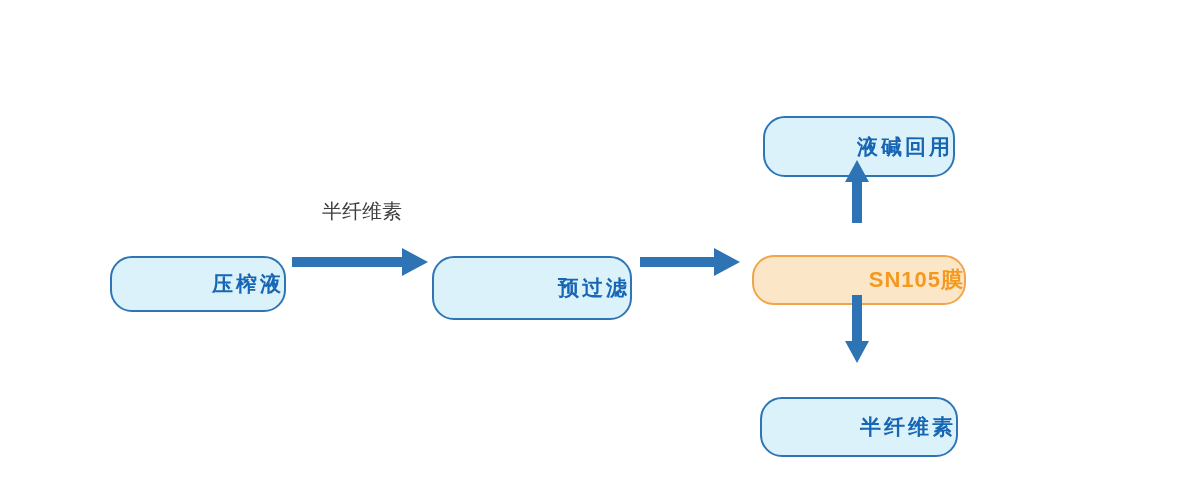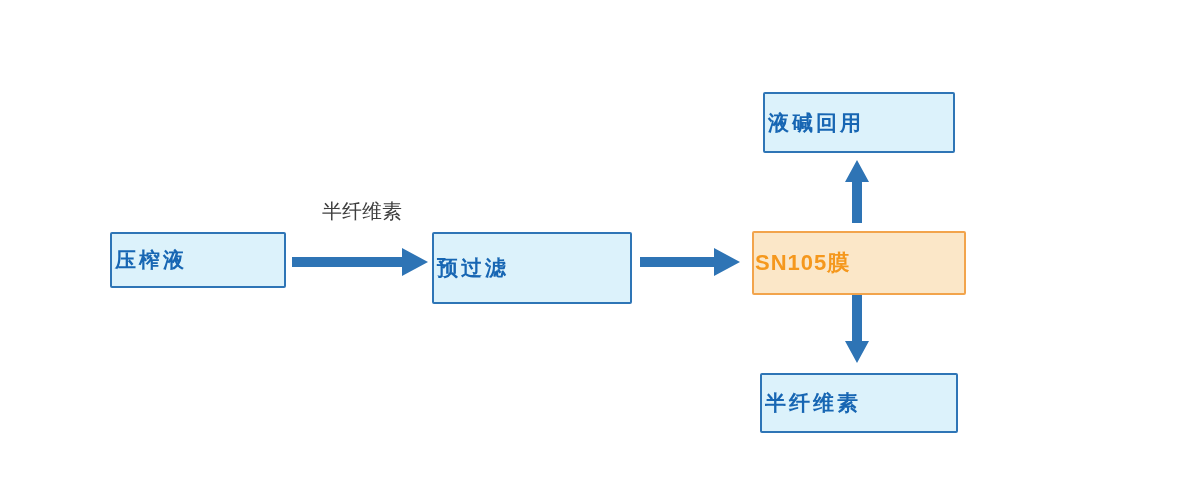--- a/index.html
+++ b/index.html
@@ -12,43 +12,44 @@
     width: 1180px;
     height: 500px;
     background: #ffffff;
     overflow: hidden;
   }
   .node {
     position: absolute;
     box-sizing: border-box;
     display: flex;
     align-items: center;
-    justify-content: flex-start;
-    border-radius: 2px;
+    justify-content: flex-end;
+    border-radius: 22px;
     font-weight: bold;
     font-size: 21px;
+    margin-top: 24px;
   }
   .node-blue {
     background: #dcf2fb;
     border: 2px solid #2e75b6;
     color: #1766b3;
     letter-spacing: 3px;
     text-indent: 3px;
   }
   .node-orange {
     background: #fbe7c8;
     border: 2px solid #f2a44c;
     color: #f5981d;
     font-size: 22px;
     letter-spacing: 1px;
     text-indent: 1px;
   }
   #node-press-liquid   { left: 110px; top: 232px; width: 176px; height: 56px; }
-  #node-pre-filter     { left: 432px; top: 232px; width: 200px; height: 72px; }
-  #node-sn105          { left: 752px; top: 231px; width: 214px; height: 64px; }
+  #node-pre-filter     { left: 432px; top: 232px; width: 200px; height: 64px; }
+  #node-sn105          { left: 752px; top: 231px; width: 214px; height: 50px; }
   #node-alkali-reuse   { left: 763px; top:  92px; width: 192px; height: 61px; }
   #node-hemicellulose  { left: 760px; top: 373px; width: 198px; height: 60px; }
 
   .flow-label {
     position: absolute;
     left: 290px; top: 199px; width: 144px;
     text-align: center;
     color: #3e3e3e;
     font-size: 20px;
     line-height: 24px;

